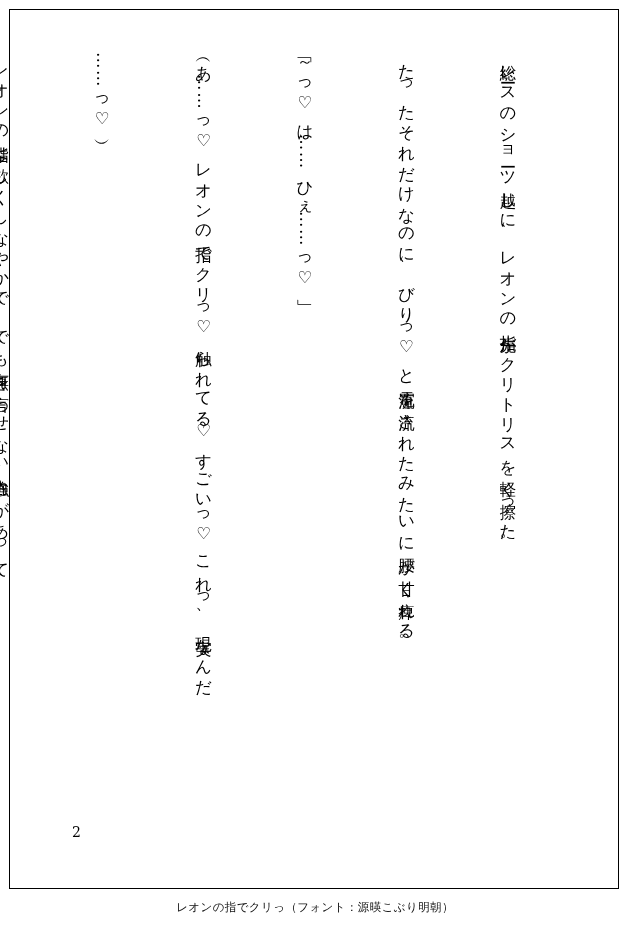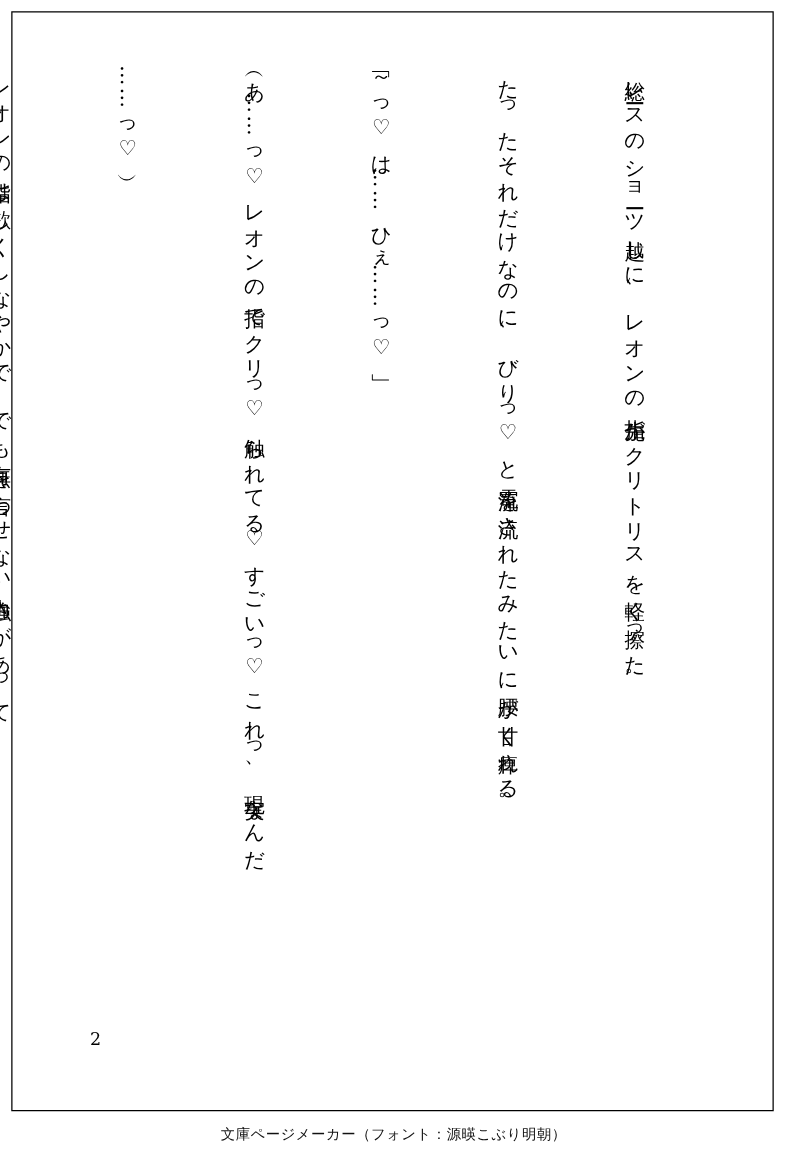--- a/index.html
+++ b/index.html
@@ -90,13 +90,13 @@
     
     
     
     
     
   </div>
 
   <div class="page-number">2</div>
 </div>
 
-<div class="footer-credit">文庫ページメーカー（フォント：源暎こぶり明朝）</div>
+<div class="footer-credit">レオンの指でクリっ（フォント：源暎こぶり明朝）</div>
 
 </body></html>

